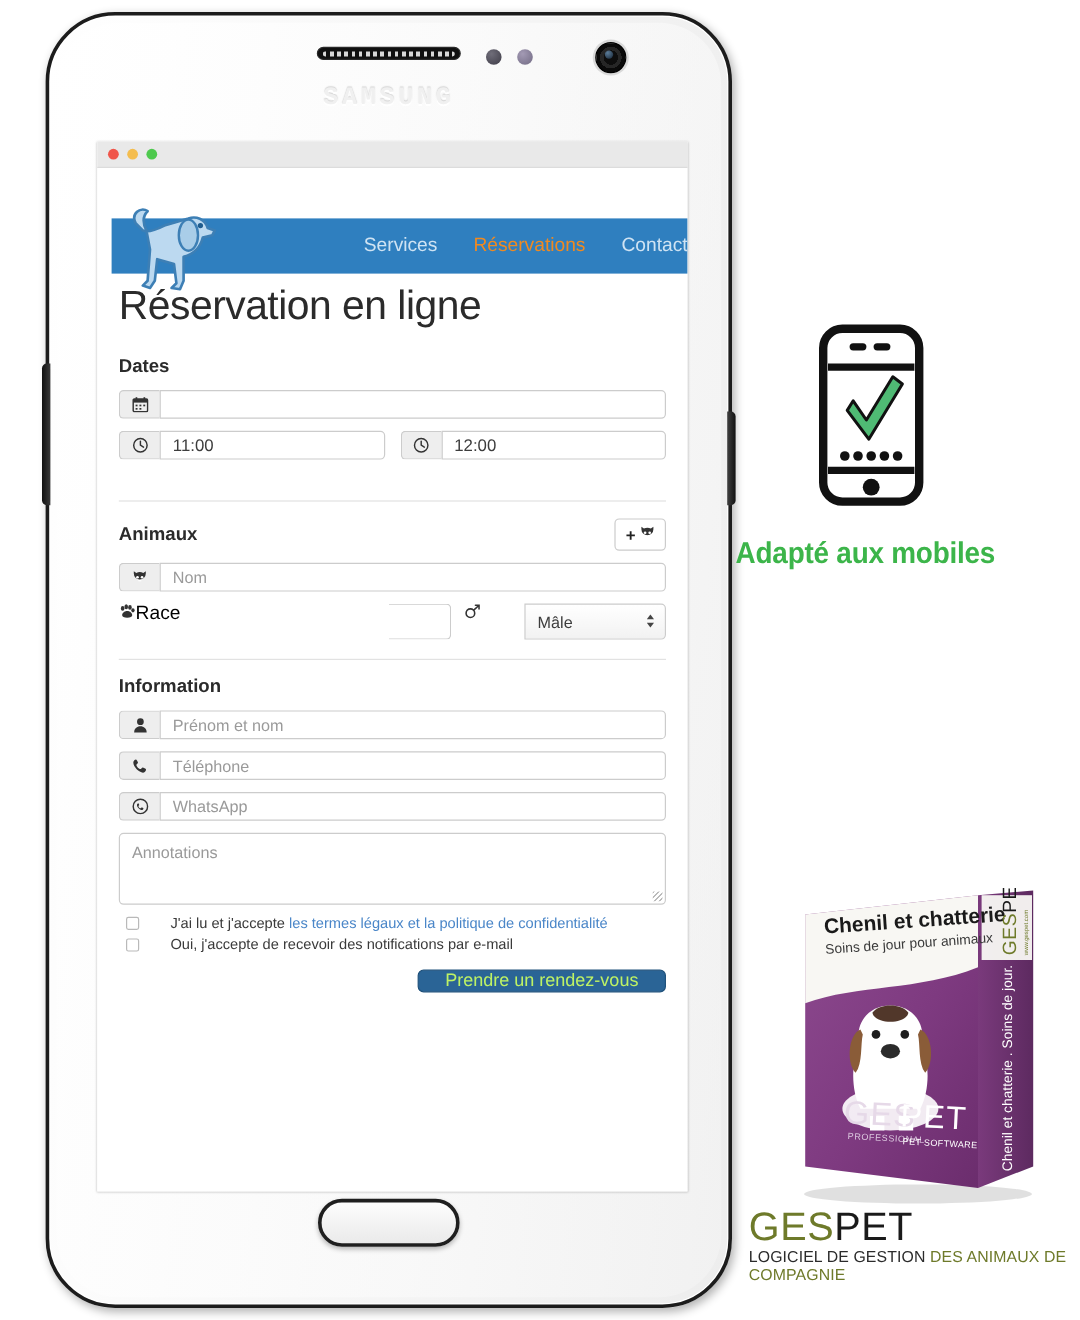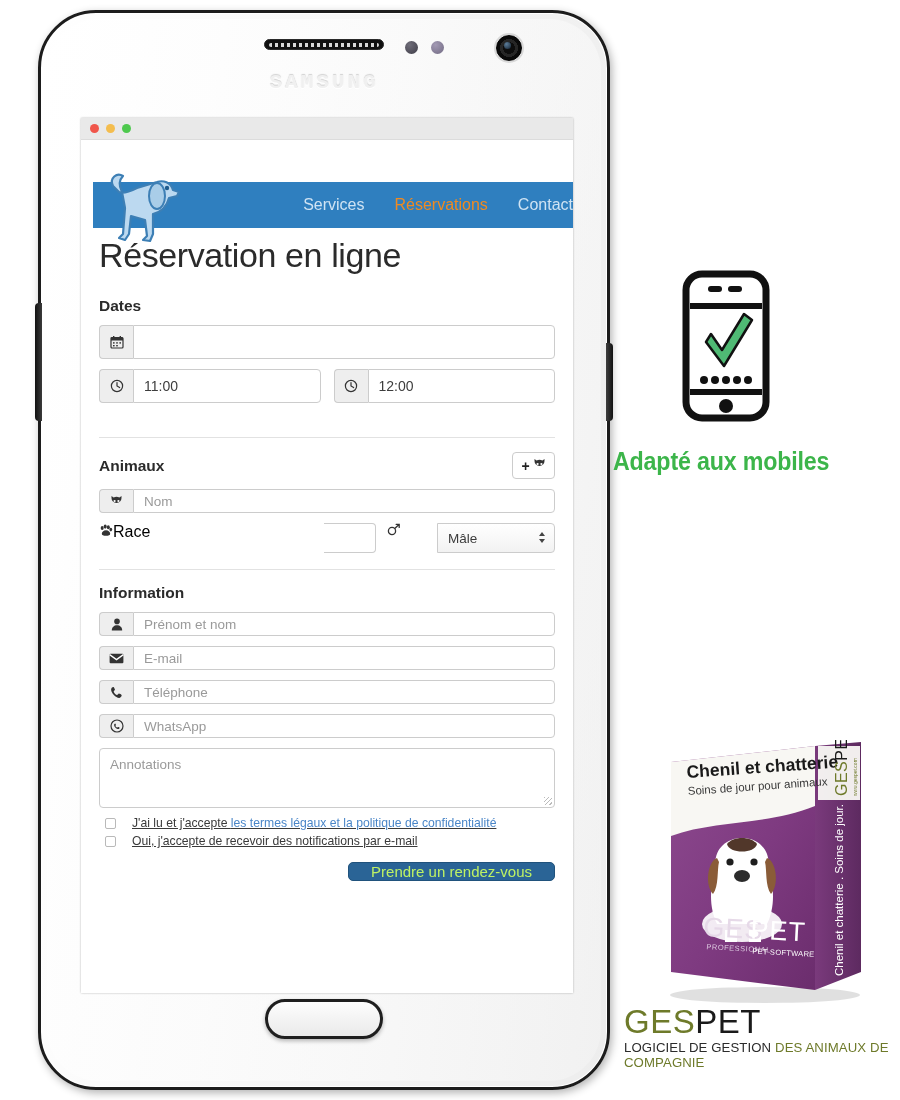--- a/index.html
+++ b/index.html
@@ -131,21 +131,21 @@
     border-right:none; border-radius:4px 0 0 4px;
     display:flex; align-items:center; justify-content:center;
     color:#3a3a3a; font-size:13px;
   }
   .ig .fld {
     flex:1; border:1px solid #cccccc; border-radius:0 4px 4px 0;
     background:#fff; height:24px; display:flex; align-items:center;
     padding:0 10px; font-size:13.5px; color:#9a9a9a;
   }
   .ig .fld.val { color:#3d3d3d; }
-  .ig.tall .addon, .ig.tall .fld { height:34px; }
+  .ig.tall .addon, .ig.tall .fld { height:24px; }
   .ig.tall .fld { font-size:14px; }
 
   .row2 { display:flex; gap:13px; }
   .row2 > .ig { flex:1; margin-bottom:0; }
 
   .race-row { display:flex; gap:10px; margin-bottom:4px; }
   .race-left { flex:1.72; display:flex; }
   .race-left .addon { border-radius:4px 0 0 4px; }
   .race-left .fld { border-radius:0; flex:1.9; }
   .race-left .blank {
@@ -172,21 +172,21 @@
     width:100%; height:60px; border:1px solid #cccccc; border-radius:4px;
     padding:8px 10px; font-size:13.5px; color:#9a9a9a; background:#fff;
     font-family:"Liberation Sans", sans-serif; resize:none; margin-bottom:8px;
     display:block; position:relative;
   }
   .notes::after{
     content:""; position:absolute; right:2px; bottom:2px; width:8px; height:8px;
     background: repeating-linear-gradient(135deg,#bbb 0 1px, transparent 1px 3px);
   }
 
-  .check-line { display:flex; align-items:center; gap:16px; margin:4px 0 4px 6px; font-size:12.2px; color:#3a3a3a;text-decoration:underline; }
+  .check-line { display:flex; align-items:center; gap:26px; margin:4px 0 4px 6px; font-size:12.2px; color:#3a3a3a; }
   .cb { width:11px; height:11px; border:1px solid #b9b9b9; border-radius:2px; background:#fff; }
   .link { color:#4a86c8; }
 
   .submit-wrap { display:flex; justify-content:flex-end; margin-top:14px; }
   .submit {
     background:#2a6496; color:#bef264; font-size:15px;
     padding:0 22px; border-radius:5px; border:1px solid #20527c;
   }
 
   
@@ -368,29 +368,20 @@
         <div class="ig">
           <span class="addon">
             <svg width="12" height="13" viewBox="0 0 12 13">
                 <circle cx="6" cy="3.4" r="2.8" fill="#333"></circle>
                 <path d="M.8 12.4c0-3.1 2.3-5.1 5.2-5.1s5.2 2 5.2 5.1z" fill="#333"></path>
               </svg>
           </span>
           <span class="fld">Prénom et nom</span>
         </div>
 
-        <div class="ig">
-          <span class="addon">
-            <svg width="15" height="11" viewBox="0 0 15 11">
-                <rect x=".6" y=".8" width="13.8" height="9.4" rx="1" fill="#333"></rect>
-                <path d="M.6 1.6 L7.5 6.6 L14.4 1.6" stroke="#fff" stroke-width="1.3" fill="none"></path>
-              </svg>
-          </span>
-          <span class="fld">E-mail</span>
-        </div>
 
 
         <div class="ig">
           <span class="addon">
             <svg width="13" height="13" viewBox="0 0 13 13">
                 <path d="M3.4.9c.5 0 1.6 2.3 1.6 2.8 0 .6-1.3 1.1-1.3 1.7 0 1.3 2.2 3.5 3.5 3.5.6 0 1.1-1.3 1.7-1.3.5 0 2.8 1.1 2.8 1.6 0 1.3-1.4 2.7-2.6 2.7C5.9 11.9 1.1 7.1 1.1 3.5 1.1 2.3 2.1.9 3.4.9z" fill="#333"></path>
               </svg>
           </span>
           <span class="fld">Téléphone</span>
         </div>

